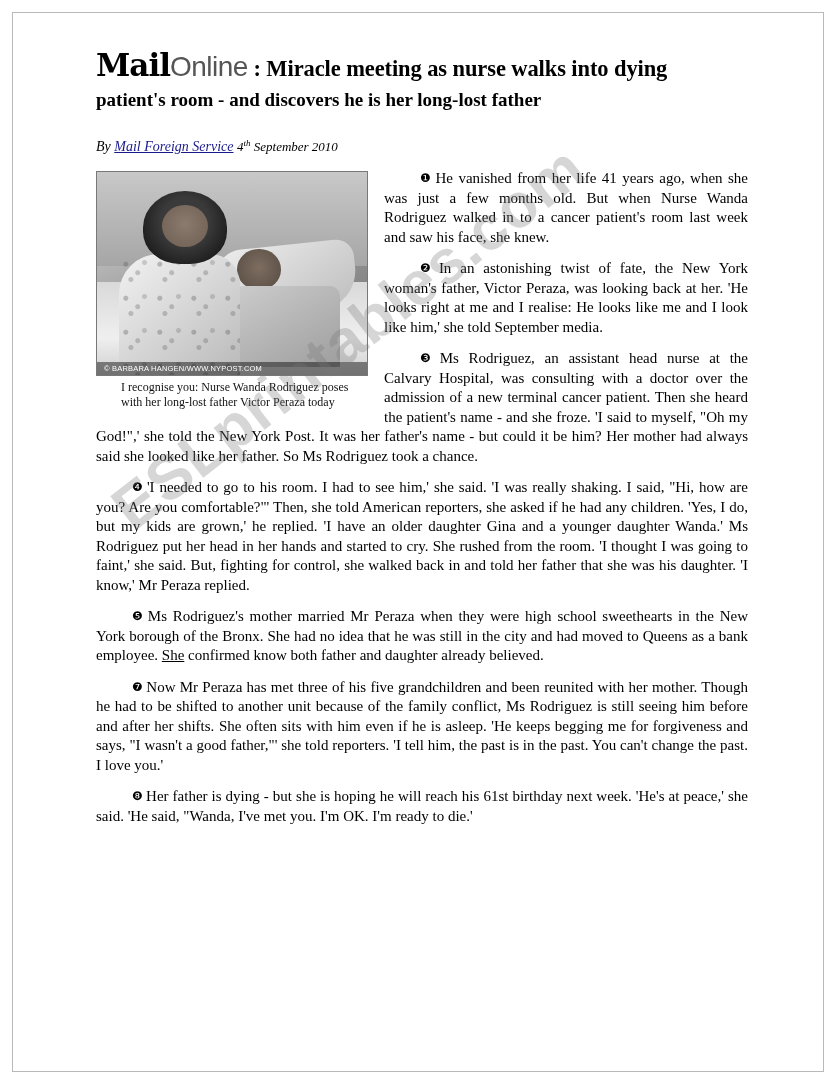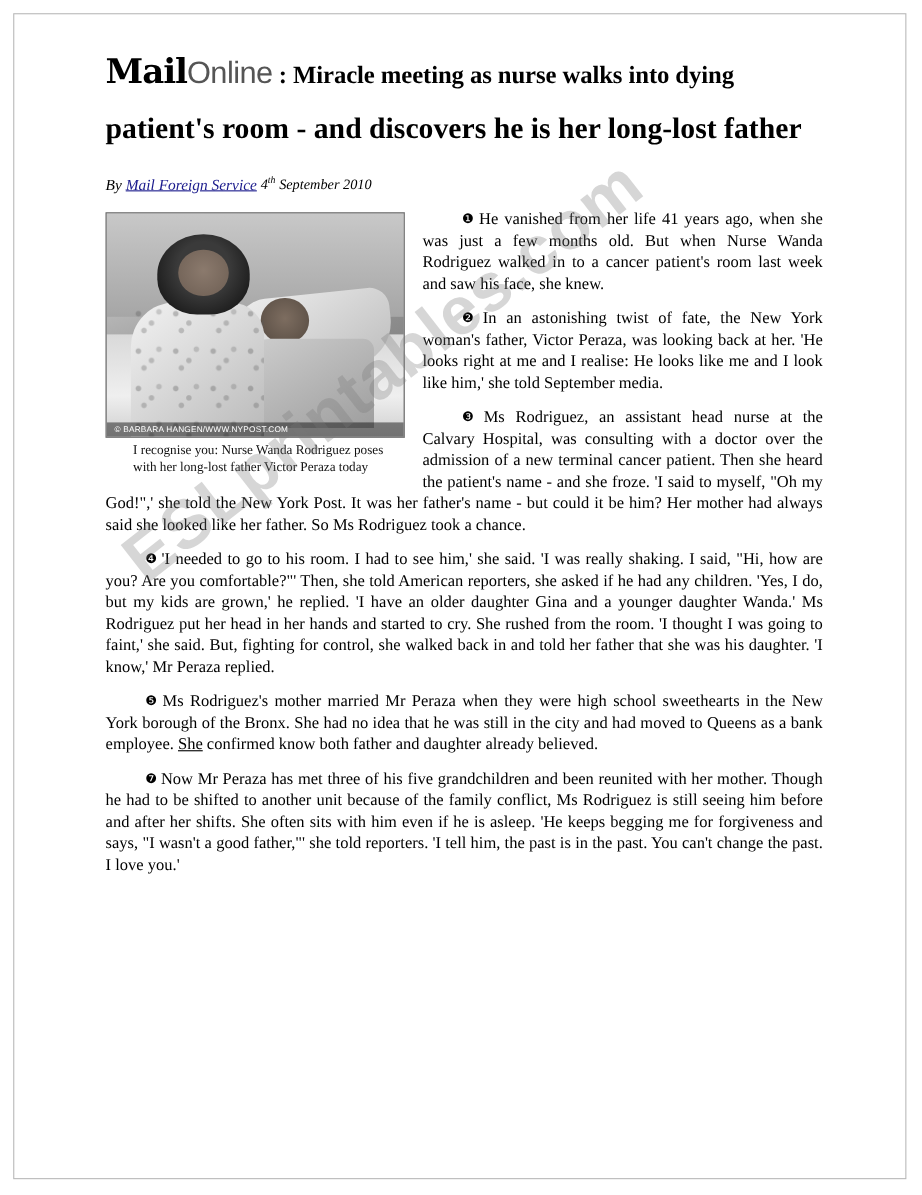--- a/index.html
+++ b/index.html
@@ -65,22 +65,22 @@
     font-family: "Liberation Serif", serif;
     font-weight: bold;
     font-size: 22.5px;
     color: #000;
     letter-spacing: -0.1px;
   }
   .headline-2 {
     display: block;
     font-family: "Liberation Serif", serif;
     font-weight: bold;
-    font-size: 27px;
-    margin-top: 18px;
+    font-size: 19px;
+    margin-top: 6px;
   }
 
   
   .byline {
     margin-top: 28px;
     font-family: "Liberation Serif", serif;
     font-style: italic;
     font-size: 14px;
     color: #1a1a8c;
   }
@@ -275,20 +275,21 @@
 
       <p><span class="marker">❸</span><span>Ms Rodriguez, an assistant head nurse at the Calvary Hospital, was consulting with a doctor over the admission of a new terminal cancer patient. Then she heard the patient's name - and she froze. 'I said to myself, "Oh my God!",' she told the New York Post. It was her father's name - but could it be him? Her mother had always said she looked like her father. So Ms Rodriguez took a chance.</span></p>
 
       <p><span class="marker">❹</span><span>'I needed to go to his room. I had to see him,' she said. 'I was really shaking. I said, "Hi, how are you? Are you comfortable?"' Then, she told American reporters, she asked if he had any children. 'Yes, I do, but my kids are grown,' he replied. 'I have an older daughter Gina and a younger daughter Wanda.' Ms Rodriguez put her head in her hands and started to cry. She rushed from the room. 'I thought I was going to faint,' she said. But, fighting for control, she walked back in and told her father that she was his daughter. 'I know,' Mr Peraza replied.</span></p>
 
       <p><span class="marker">❺</span><span>Ms Rodriguez's mother married Mr Peraza when they were high school sweethearts in the New York borough of the Bronx. She had no idea that he was still in the city and had moved to Queens as a bank employee. </span><u>She</u><span> confirmed know both father and daughter already believed.</span></p>
 
 
       <p><span class="marker">❼</span><span>Now Mr Peraza has met three of his five grandchildren and been reunited with her mother. Though he had to be shifted to another unit because of the family conflict, Ms Rodriguez is still seeing him before and after her shifts. She often sits with him even if he is asleep. 'He keeps begging me for forgiveness and says, "I wasn't a good father,"' she told reporters. 'I tell him, the past is in the past. You can't change the past. I love you.'</span></p>
 
+      <p><span class="marker">❽</span><span>Her father is dying - but she is hoping he will reach his 61st birthday next week. 'He's at peace,' she said. 'He said, "Wanda, I've met you. I'm OK. I'm ready to die.'</span></p>
 
     </div>
   </div>
 
   <div class="watermark">
     <span>ESLprintables.com</span>
   </div>
 </div>
 
 </body></html>

